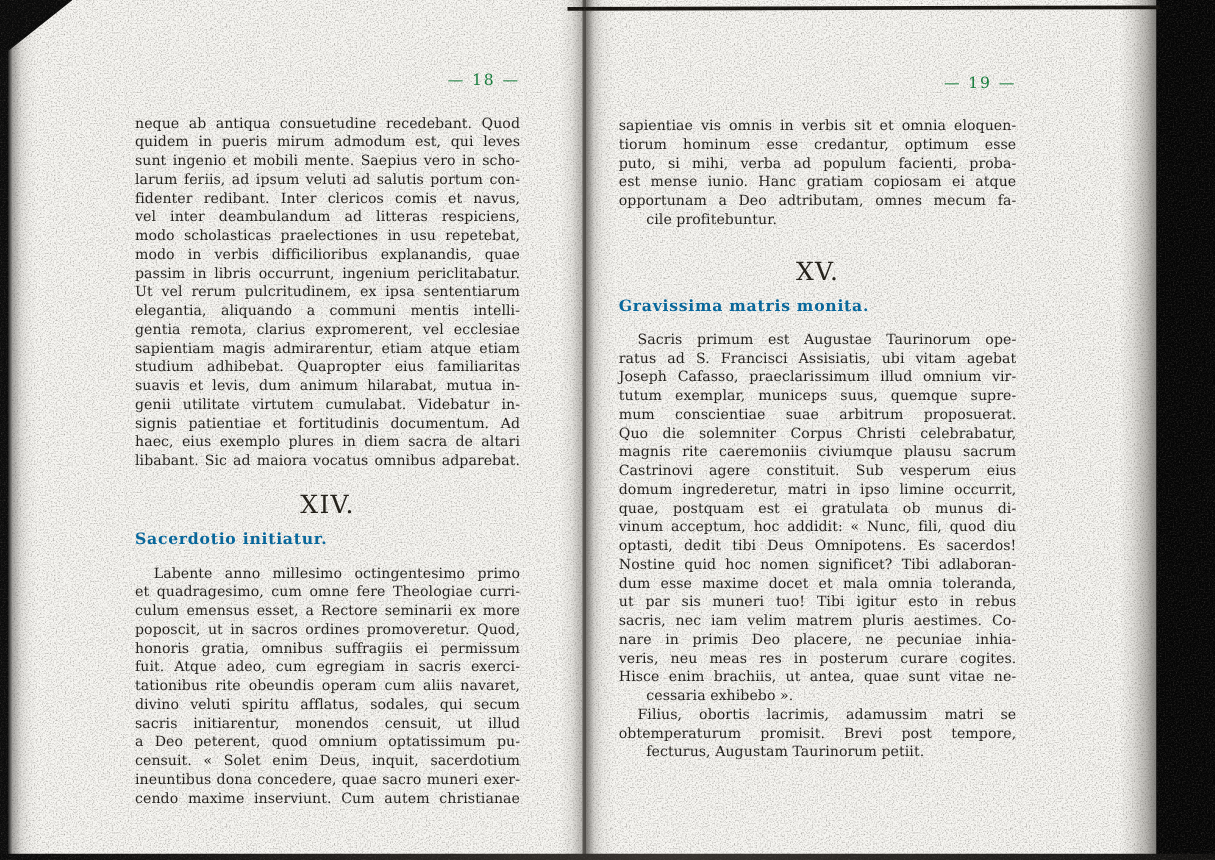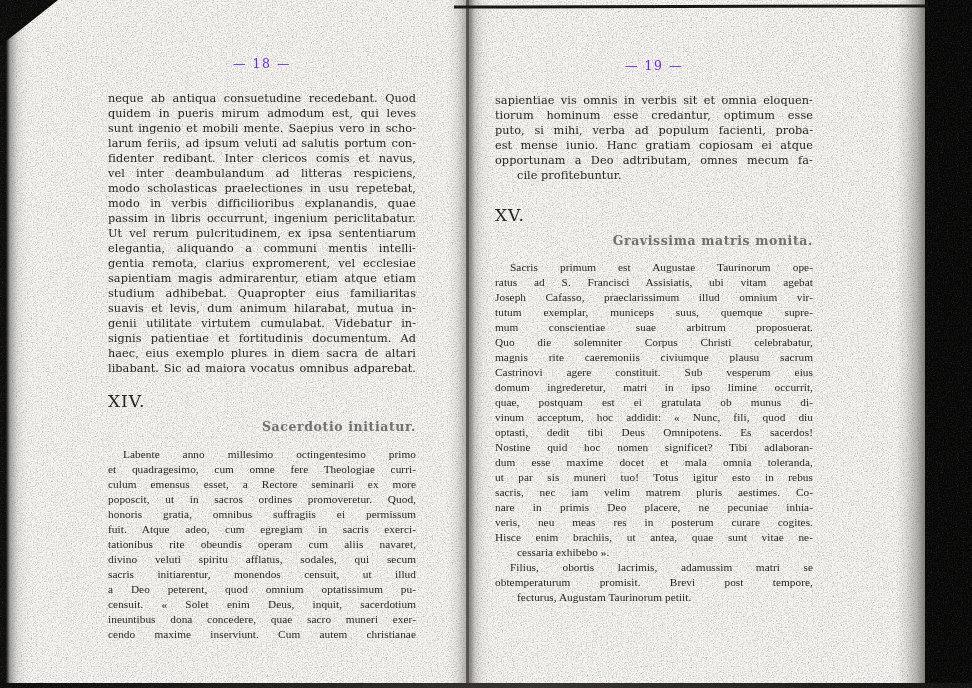--- a/index.html
+++ b/index.html
@@ -8,52 +8,52 @@
     width: 972px; height: 688px;
     background: #f6f5f1;
     overflow: hidden;
     font-family: "DejaVu Serif", "Liberation Serif", serif;
     color: #201d1a;
   }
   .page { position: absolute; }
   .page-left  { left: 108px; top: 56px; width: 308px; }
   .page-right { left: 495px; top: 58px; width: 318px; }
   .pagenum {
-    text-align: center;
+    text-align: right;
     font-size: 12.5px;
     letter-spacing: 1.5px;
     margin-bottom: 20px;
-    color: #6d28d9;
+    color: #15803d;
   }
   .tline {
     font-size: 11.3px;
     line-height: 15px;
     text-align: justify;
     text-align-last: justify;
     letter-spacing: 0.05px;
   }
   .tline.lastline { text-align-last: left; margin-left: 22px; }
   .para.indent .tline:first-child { text-indent: 15px; }
   .chapter-num {
-    text-align: left;
-    font-size: 17px;
+    text-align: center;
+    font-size: 20px;
     letter-spacing: 1px;
     margin-top: 15px;
     color: #232019;
   }
   .page-right .chapter-num { margin-top: 22px; }
   .chapter-title {
-    text-align: right;
+    text-align: left;
     font-size: 12.5px;
     font-weight: bold;
     letter-spacing: 0.6px;
     margin-top: 8px;
-    color: #737373;
-  }
-  .chapter-title + .textblock { margin-top: 13px; font-family: Liberation Serif, serif; }
+    color: #0369a1;
+  }
+  .chapter-title + .textblock { margin-top: 13px; }
   .page-right .chapter-title + .textblock { margin-top: 12px; }
 
   
   .artifact { position: absolute; pointer-events: none; }
   .corner-tl {
     left: 0; top: 0; width: 58px; height: 46px;
     background: #0a0a0a;
     clip-path: polygon(0 0, 100% 0, 0 100%);
   }
   .edge-left {
@@ -178,21 +178,21 @@
           <div class="tline">mum conscientiae suae arbitrum proposuerat.</div>
           <div class="tline">Quo die solemniter Corpus Christi celebrabatur,</div>
           <div class="tline">magnis rite caeremoniis civiumque plausu sacrum</div>
           <div class="tline">Castrinovi agere constituit. Sub vesperum eius</div>
           <div class="tline">domum ingrederetur, matri in ipso limine occurrit,</div>
           <div class="tline">quae, postquam est ei gratulata ob munus di-</div>
           <div class="tline">vinum acceptum, hoc addidit: « Nunc, fili, quod diu</div>
           <div class="tline">optasti, dedit tibi Deus Omnipotens. Es sacerdos!</div>
           <div class="tline">Nostine quid hoc nomen significet? Tibi adlaboran-</div>
           <div class="tline">dum esse maxime docet et mala omnia toleranda,</div>
-          <div class="tline">ut par sis muneri tuo! Totus igitur esto in rebus</div>
+          <div class="tline">ut par sis muneri tuo! Tibi igitur esto in rebus</div>
           <div class="tline">sacris, nec iam velim matrem pluris aestimes. Co-</div>
           <div class="tline">nare in primis Deo placere, ne pecuniae inhia-</div>
           <div class="tline">veris, neu meas res in posterum curare cogites.</div>
           <div class="tline">Hisce enim brachiis, ut antea, quae sunt vitae ne-</div>
           <div class="tline lastline">cessaria exhibebo ».</div>
         </div>
         <div class="para indent">
           <div class="tline">Filius, obortis lacrimis, adamussim matri se</div>
           <div class="tline">obtemperaturum promisit. Brevi post tempore,</div>
           <div class="tline lastline">fecturus, Augustam Taurinorum petiit.</div>

